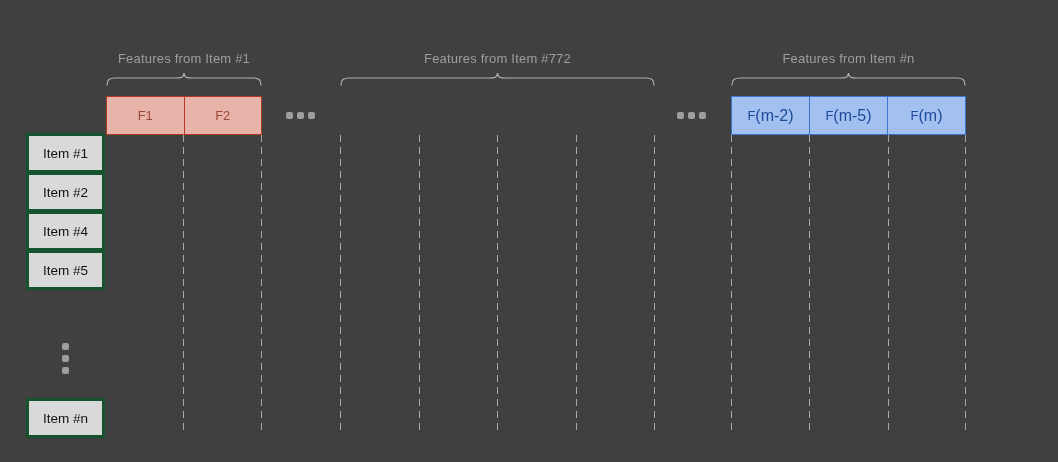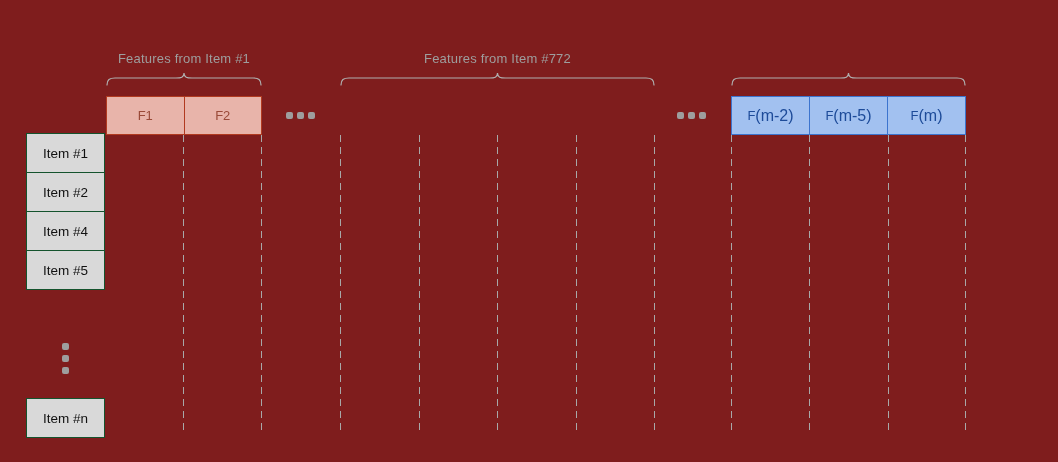--- a/index.html
+++ b/index.html
@@ -1,17 +1,17 @@
 <!DOCTYPE html>
 <html><head>
 <meta charset="utf-8">
 <style>
   html,body{margin:0;padding:0;background:#000;}
   .stage{
-    position:relative;width:1058px;height:462px;background:#7f1d1d;
+    position:relative;width:1058px;height:462px;background:#404040;
     font-family:"Liberation Sans",sans-serif;overflow:hidden;
   }
   
   .group-label{
     position:absolute;top:50px;height:17px;line-height:17px;
     text-align:center;font-size:13px;color:#9E9E9E;letter-spacing:.2px;
   }
   .gpos0{left:106px;width:156px}
   .gpos1{left:340px;width:315px}
   .gpos2{left:731px;width:235px}
@@ -30,40 +30,41 @@
   .cell .sub{font-size:16px}
   
   .vline{
     position:absolute;top:135px;height:295px;width:1px;
     background:repeating-linear-gradient(to bottom,#A8A8A8 0 7px,transparent 7px 12px);
   }
   
   .item-stack{position:absolute;left:26px;top:133px;width:79px}
   .item-row{
     box-sizing:border-box;height:40px;width:79px;
-    background:#D9D9D9;border:1px solid #14532d;
+    background:#D9D9D9;border:3px solid #14532d;
     display:flex;align-items:center;justify-content:center;
     font-size:13.5px;color:#111111;white-space:nowrap;
   }
   .item-stack .item-row + .item-row{margin-top:-1px}
   .item-row.last{position:absolute;left:26px;top:398px}
   
   .hdots{position:absolute;top:112px;display:flex;gap:4px}
   .hdots.d0{left:286px}
   .hdots.d1{left:677px}
   .vdots{position:absolute;left:62px;top:343px;display:flex;flex-direction:column;gap:5px}
   .dot{width:7px;height:7px;background:#9E9E9E;border-radius:2px}
 </style>
 </head>
 <body>
 
 <div class="stage">
 
   <div class="group-label gpos0">Features from Item #1</div>
   <div class="group-label gpos1">Features from Item #772</div>
+  <div class="group-label gpos2">Features from Item #n</div>
 
   <svg class="brace gpos0" width="156" height="14" viewBox="0 0 156 14">
     <path d="M1,13 C1,7.5 3.5,6 9,6 L70,6 C75,6 78,5.5 78,1 C78,5.5 81,6 86,6 L147,6 C152.5,6 155,7.5 155,13" fill="none" stroke="#B0B0B0" stroke-width="1.2" stroke-linecap="round"></path>
   </svg>
   <svg class="brace gpos1" width="315" height="14" viewBox="0 0 315 14">
     <path d="M1,13 C1,7.5 3.5,6 9,6 L149.5,6 C154.5,6 157.5,5.5 157.5,1 C157.5,5.5 160.5,6 165.5,6 L306,6 C311.5,6 314,7.5 314,13" fill="none" stroke="#B0B0B0" stroke-width="1.2" stroke-linecap="round"></path>
   </svg>
   <svg class="brace gpos2" width="235" height="14" viewBox="0 0 235 14">
     <path d="M1,13 C1,7.5 3.5,6 9,6 L109.5,6 C114.5,6 117.5,5.5 117.5,1 C117.5,5.5 120.5,6 125.5,6 L226,6 C231.5,6 234,7.5 234,13" fill="none" stroke="#B0B0B0" stroke-width="1.2" stroke-linecap="round"></path>
   </svg>

